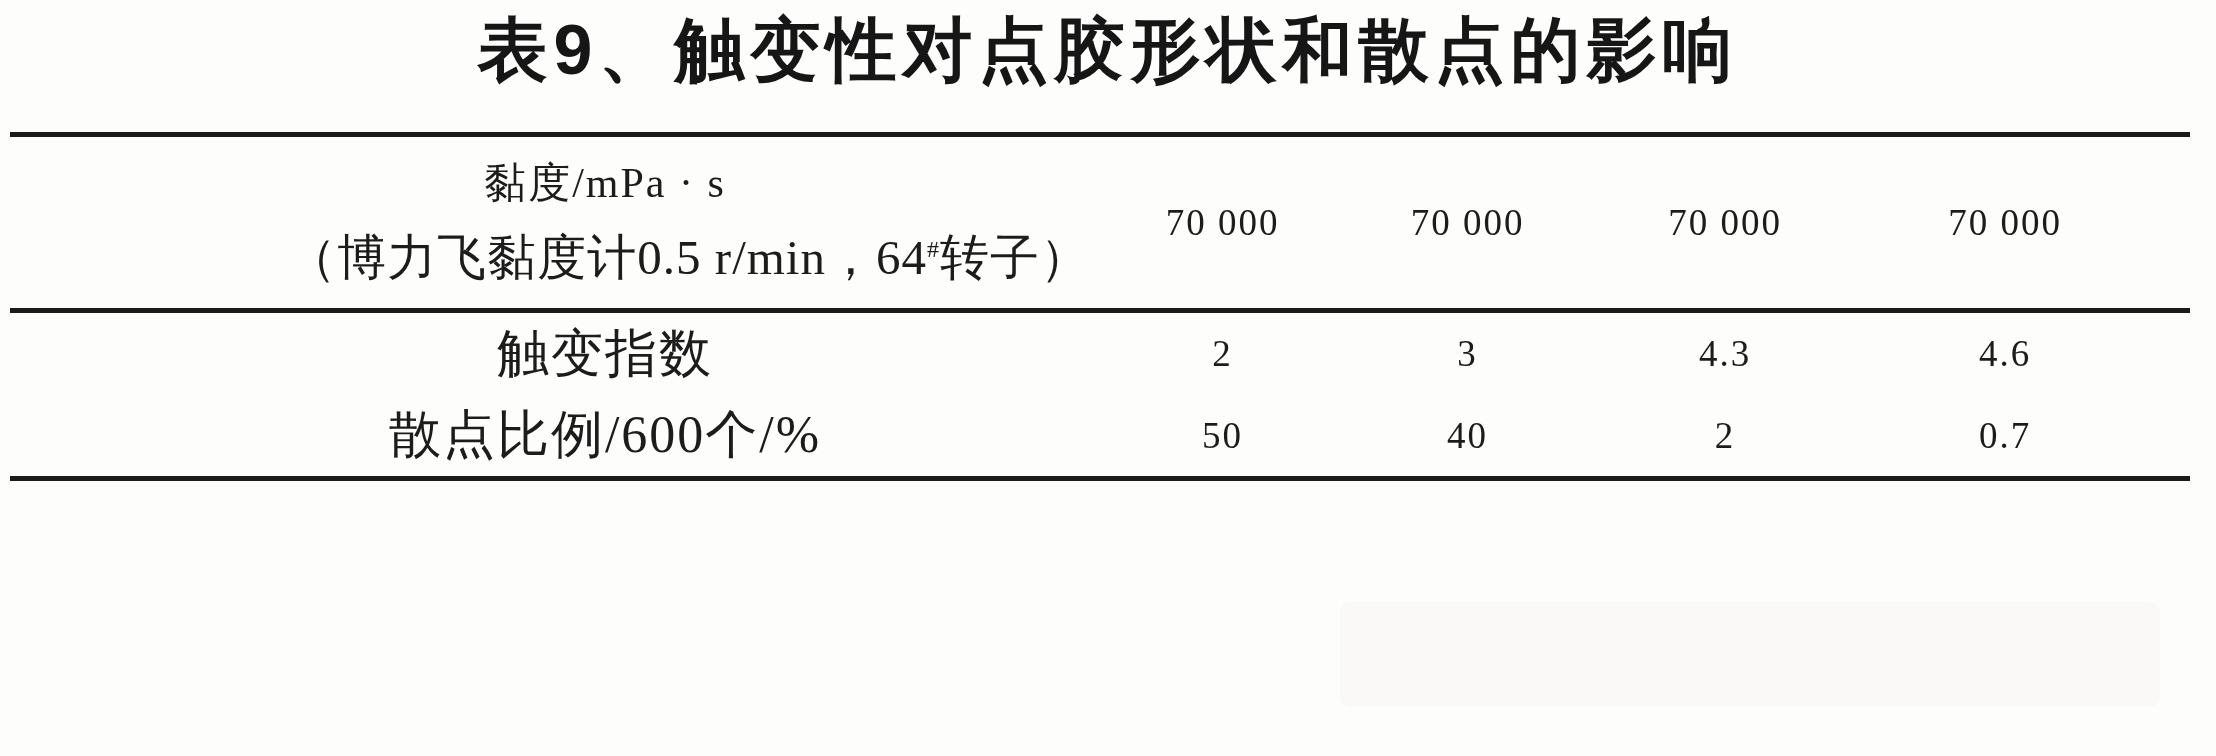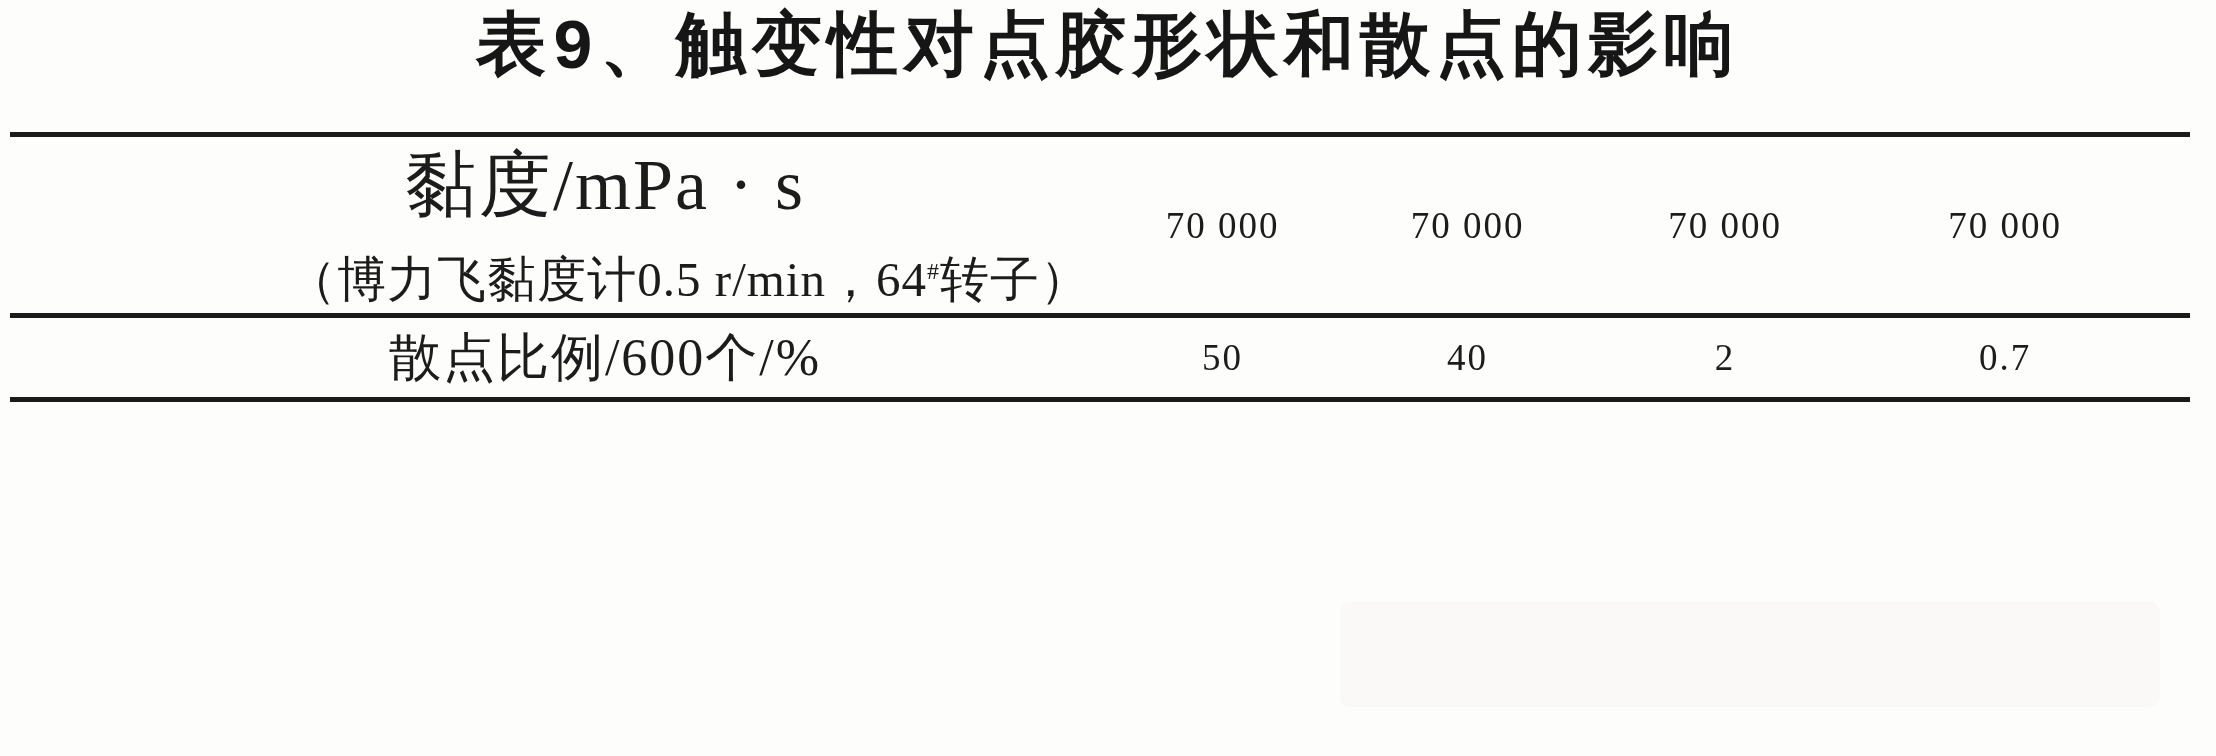--- a/index.html
+++ b/index.html
@@ -8,21 +8,21 @@
     background: #fdfdfc;
     overflow: hidden;
     font-family: "Liberation Serif", "DejaVu Serif", serif;
     color: #1c1c1c;
   }
   .page { position: relative; width: 2216px; height: 756px; }
 
   .title {
     padding-top: 8px;
     text-align: center;
-    font-family: Liberation Mono, monospace;
+    font-family: Liberation Sans, sans-serif;
     font-weight: 700;
     font-size: 70px;
     letter-spacing: 6px;
     color: #161616;
     line-height: 1.2;
   }
 
   table.data-table {
     position: absolute;
     top: 132px; left: 10px;
@@ -34,21 +34,21 @@
   }
   thead tr { border-bottom: 5px solid #1b1b1b; height: 176px; }
   tbody tr { height: 84px; }
   th, td {
     font-weight: 400;
     text-align: center;
     vertical-align: middle;
     padding: 0;
   }
   th.label-cell { padding-left: 110px; }
-  .header-line1 { font-size: 72px; letter-spacing: 2px; }
+  .header-line1 { font-size: 42px; letter-spacing: 2px; }
   .header-line2 { font-size: 49px; margin-top: 14px; letter-spacing: 1px; text-align: right; }
   .header-line2 sup { font-size: 24px; vertical-align: super; line-height: 0; }
   .row-label { font-size: 52px; letter-spacing: 2px; }
   td.num { font-size: 37px; letter-spacing: 2px; }
 
   .scan-artifact {
     position: absolute;
     left: 1340px; top: 602px;
     width: 820px; height: 105px;
     background: #faf9f8;
@@ -83,20 +83,28 @@
         <td class="num">70 000</td>
         <td class="num">70 000</td>
         <td class="num">70 000</td>
         <td class="num">70 000</td>
         <td></td>
       </tr>
     </thead>
 
     <tbody>
       <tr>
+        <th class="label-cell row-label">触变指数</th>
+        <td class="num">2</td>
+        <td class="num">3</td>
+        <td class="num">4.3</td>
+        <td class="num">4.6</td>
+        <td></td>
+      </tr>
+      <tr>
         <th class="label-cell row-label">散点比例/600个/%</th>
         <td class="num">50</td>
         <td class="num">40</td>
         <td class="num">2</td>
         <td class="num">0.7</td>
         <td></td>
       </tr>
     </tbody>
   </table>
 

